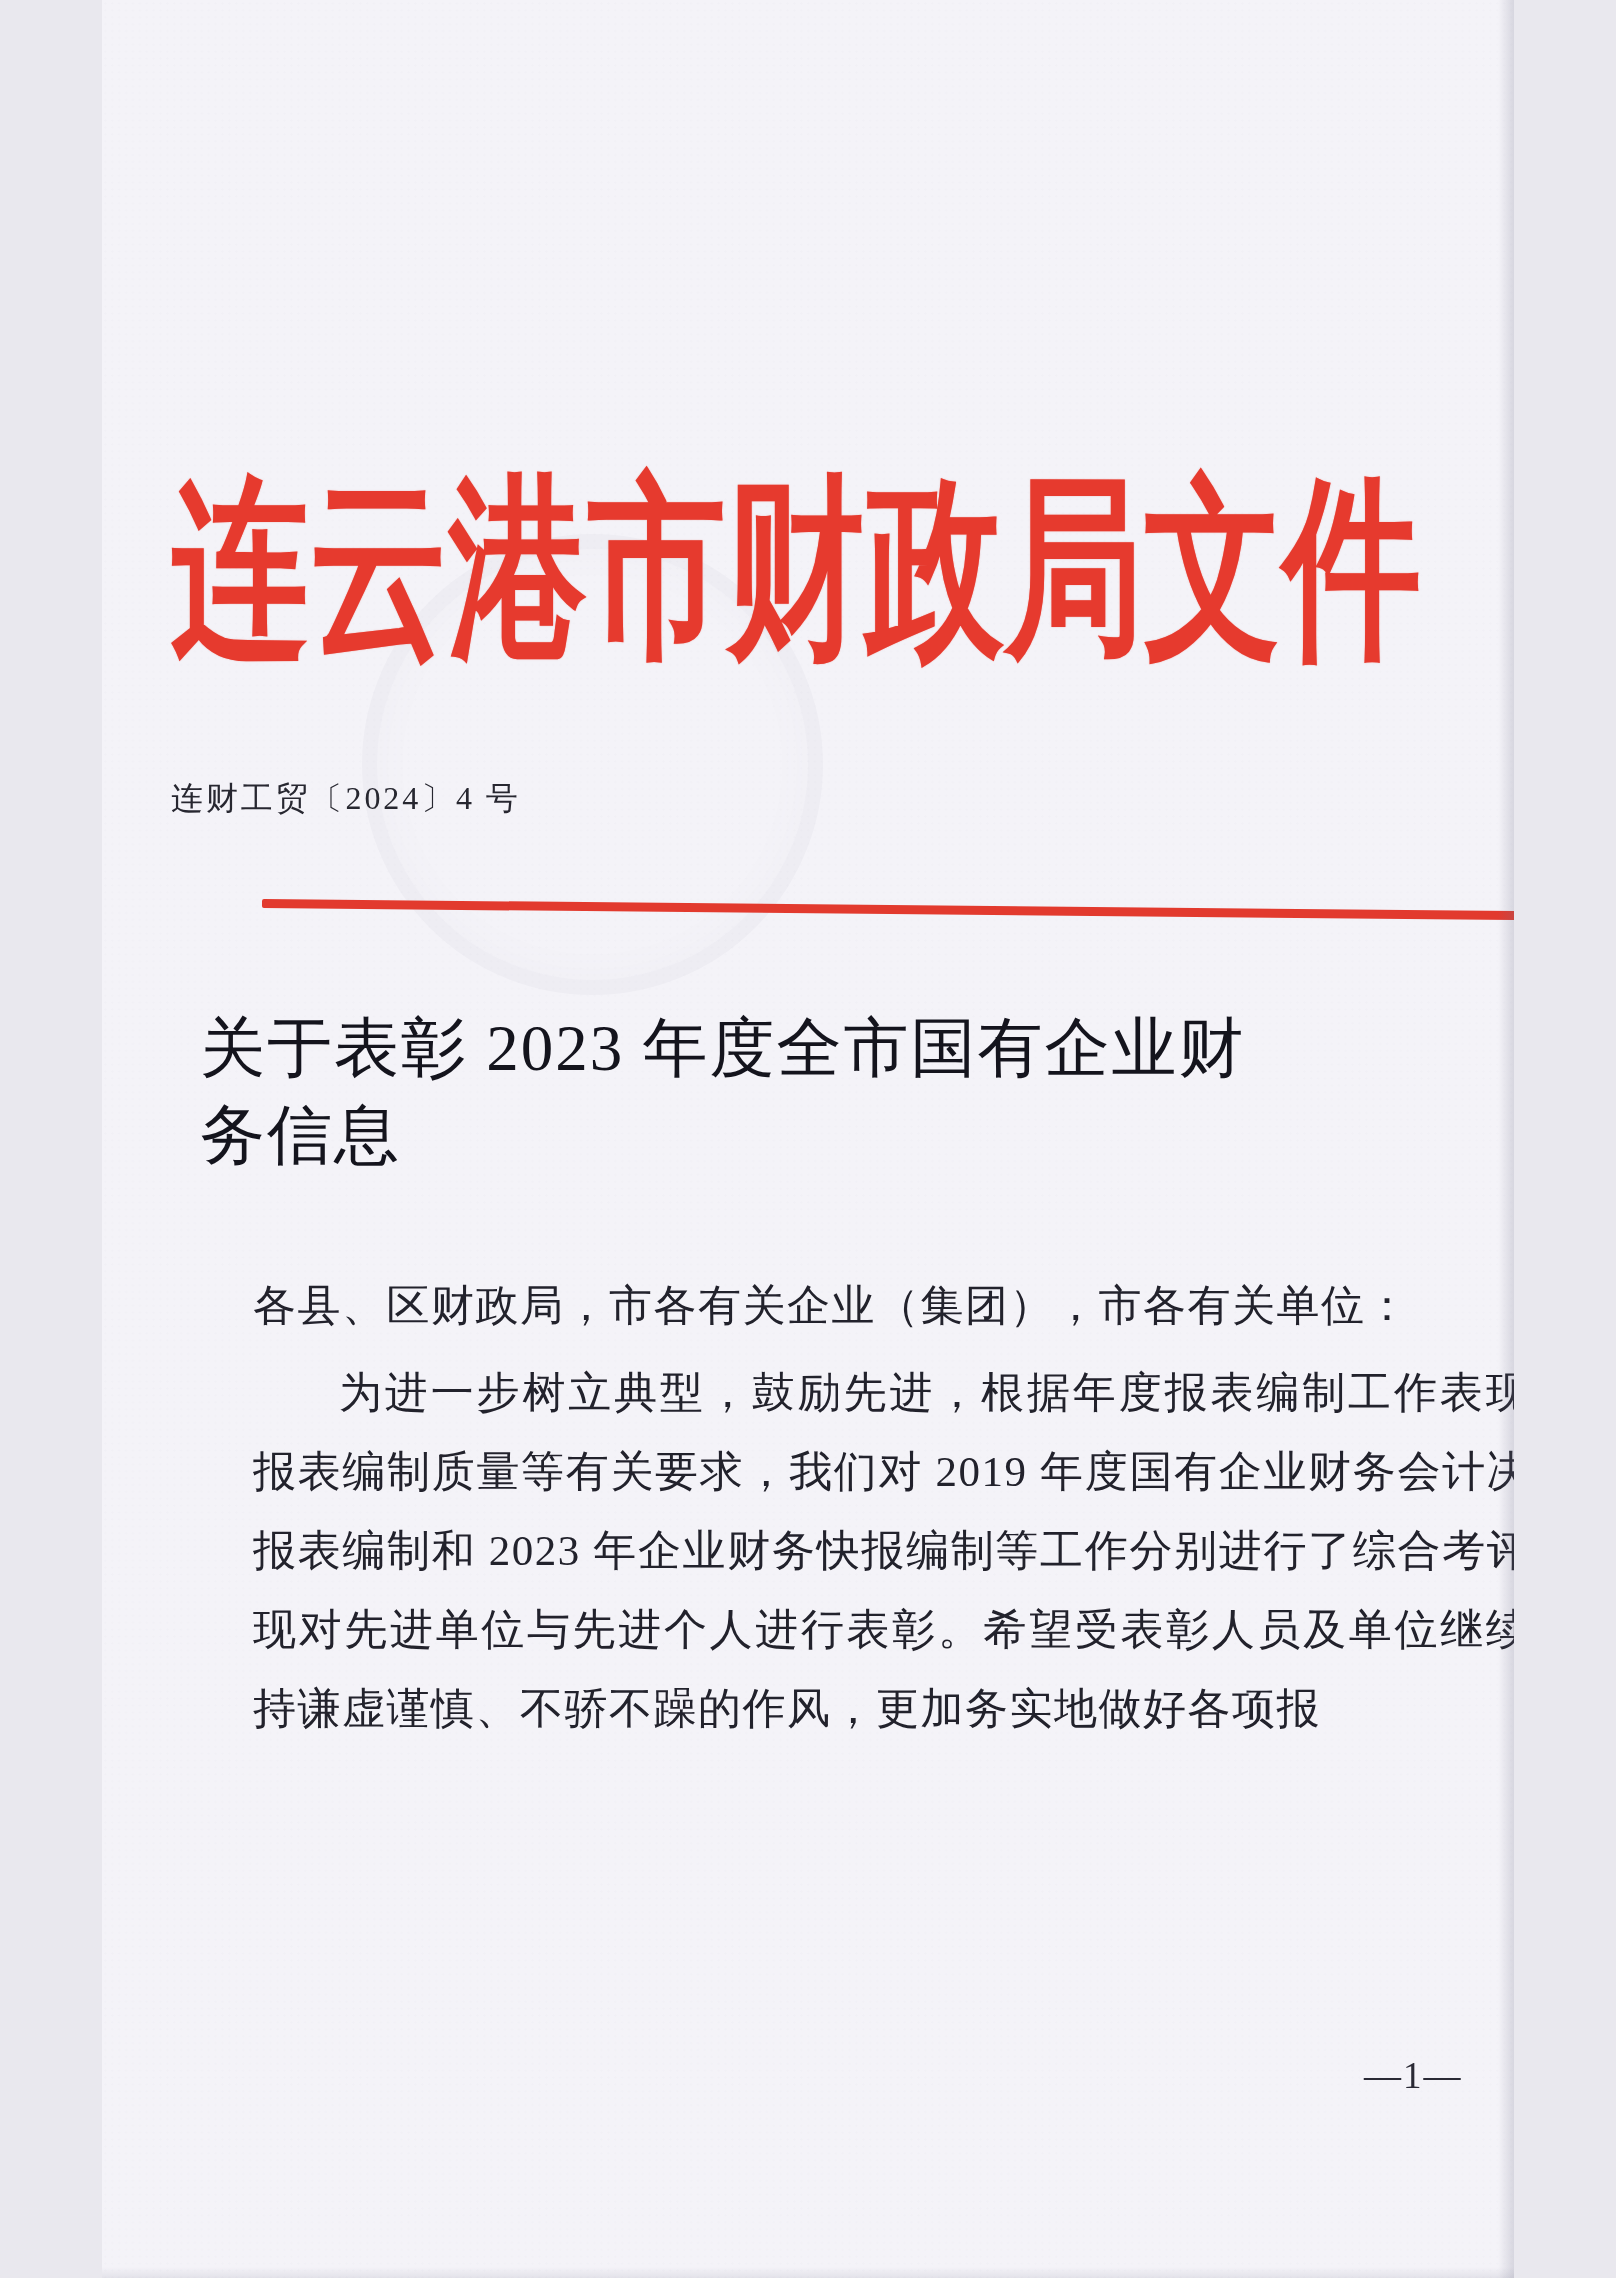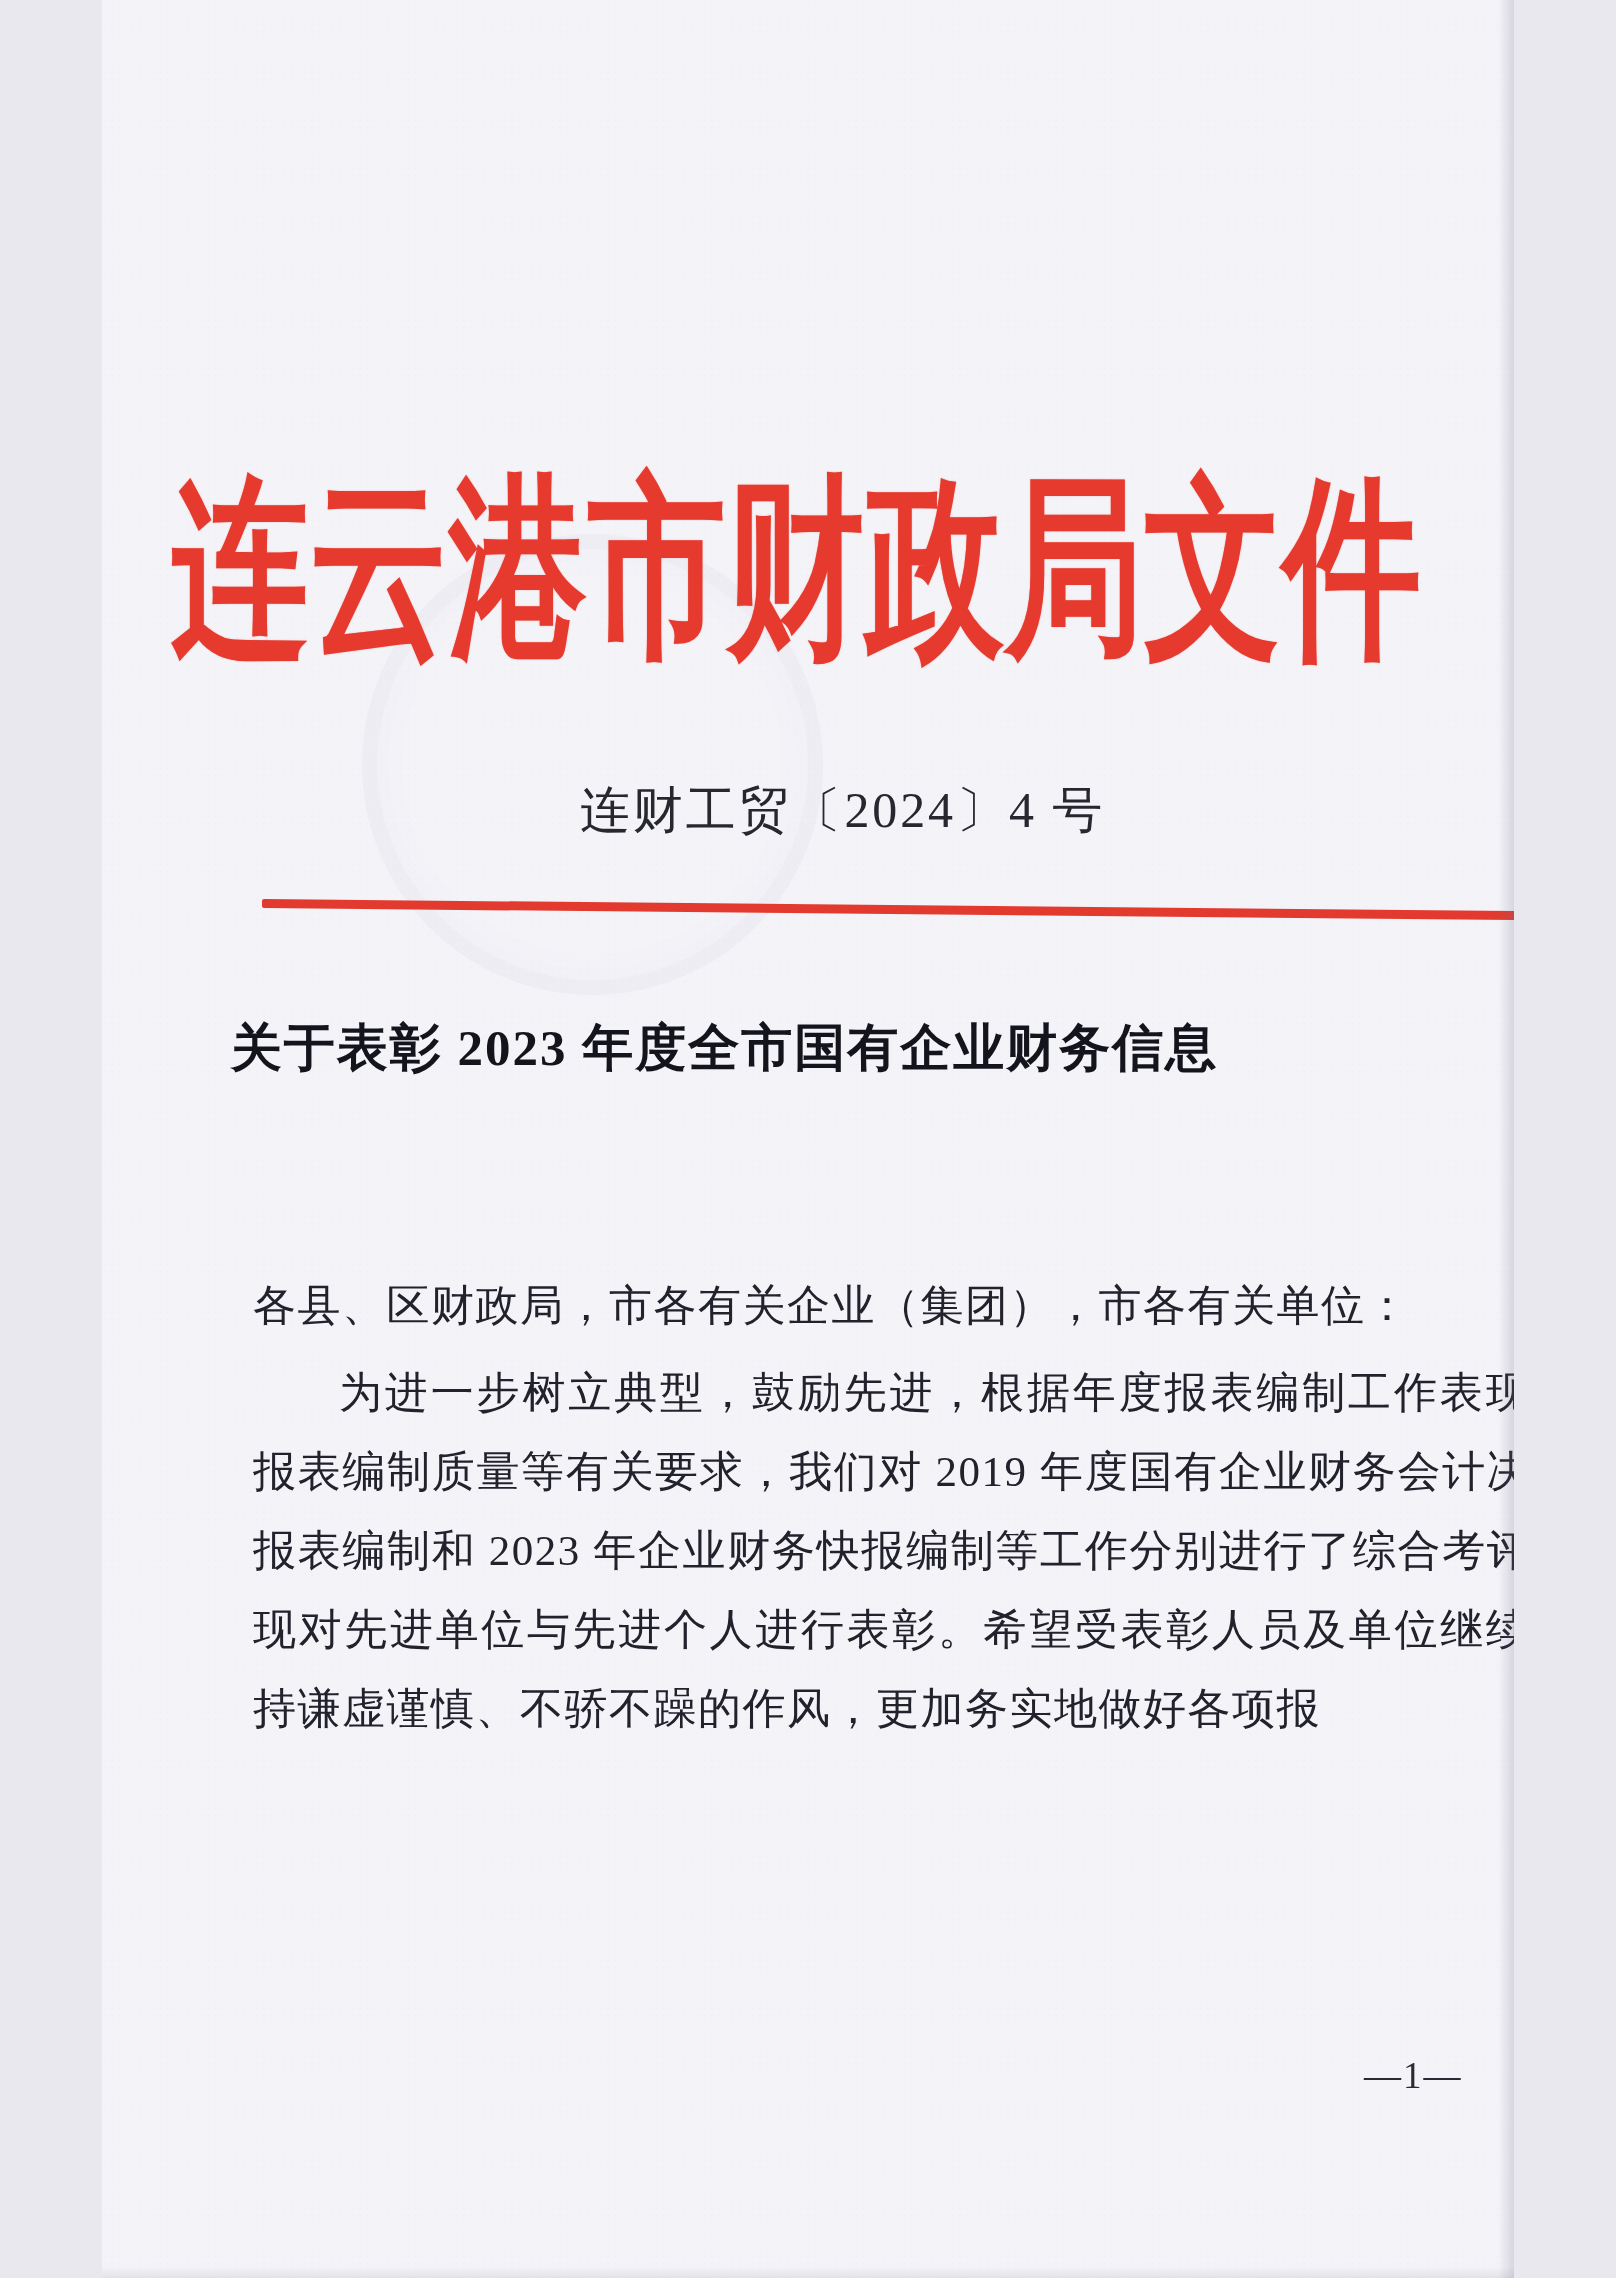--- a/index.html
+++ b/index.html
@@ -38,43 +38,42 @@
     white-space: nowrap;
     color: #e63a2e;
     transform: scaleY(1.42);
     transform-origin: top center;
     text-shadow: 0 0 1px rgba(230,58,46,0.55);
   }
 
   .doc-number {
     position: absolute;
     top: 777px; left: 69px; right: 0;
-    text-align: center;
-    font-size: 50px;
+    font-size: 32px;
     letter-spacing: 2.9px;
     color: #272730;
   }
 
   .red-rule {
     position: absolute;
     top: 899px; left: 160px;
     width: 1281px; height: 8.8px;
     background: #e23a2e;
     transform: rotate(0.55deg);
     transform-origin: left center;
     border-radius: 2px;
   }
 
   .doc-title {
     position: absolute;
     top: 1005px; left: 98px; right: 265px;
     margin: 0;
-    text-align: center;
-    font-size: 51px;
-    font-weight: bold;
+    text-align: left;
+    font-size: 65px;
+    font-weight: normal;
     line-height: 87px;
     letter-spacing: 2px;
     color: #14141d;
   }
   .doc-title .title-line { display: block; }
 
   .body-text {
     position: absolute;
     top: 1258px; left: 143px;
     width: 1339px;

